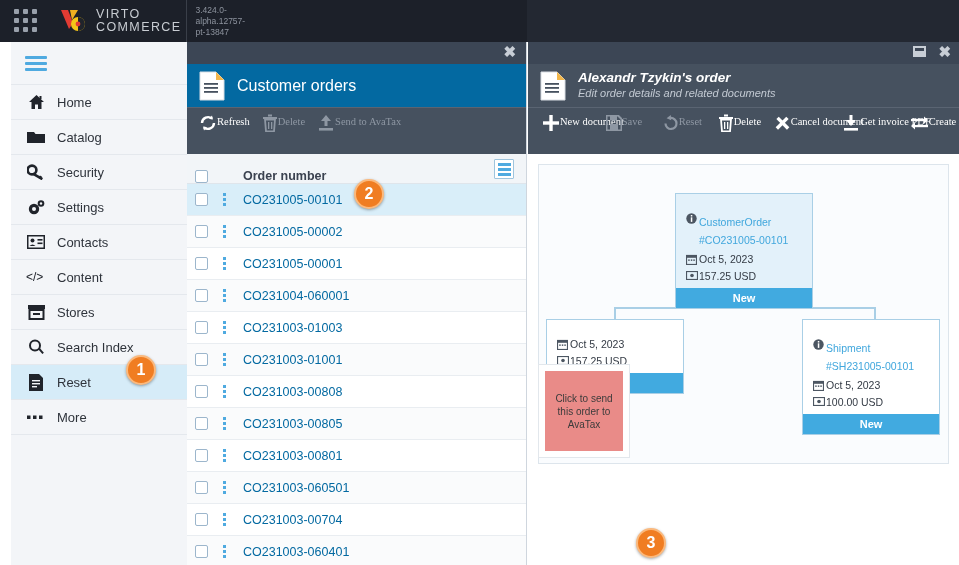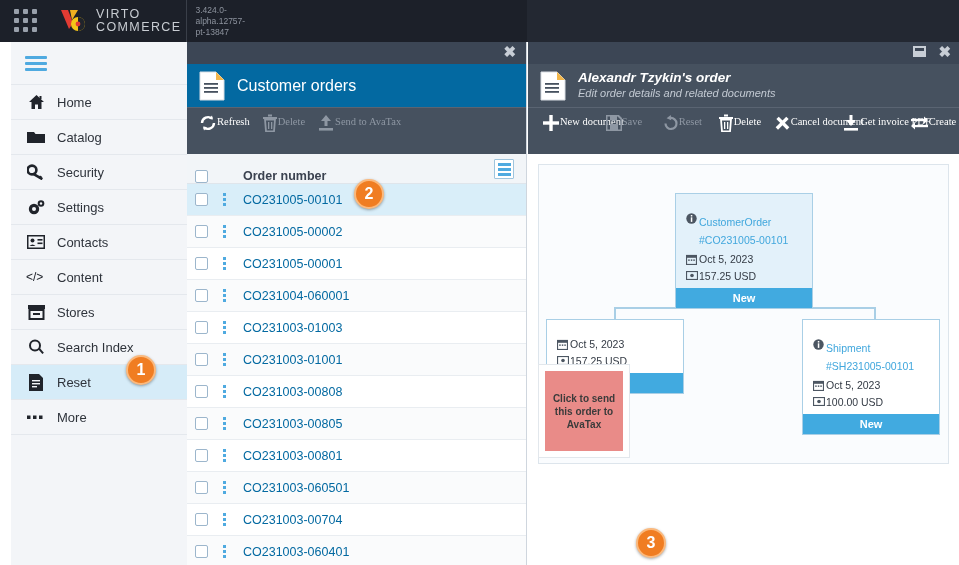--- a/index.html
+++ b/index.html
@@ -164,21 +164,21 @@
   .c-ico { width: 15px; flex: 0 0 15px; color: #4c5662; display:flex; align-items:flex-start; justify-content:center; padding-top:1px;}
   .c-link { color: #41a7dd; font-size: 10.5px; line-height: 12px; }
   .c-val { color: #333a44; font-size: 10.5px; line-height: 12px; }
   .card-status {
     background: #41aae0; color: #ffffff; font-size: 11px; font-weight: bold;
     text-align: center; padding: 4px 0; cursor: pointer;
   }
   .conn { position: absolute; background: #a9cfe6; }
   .avatax-box {
     position: absolute; left: 10px; top: 322px; width: 92px; height: 94px;
-    border: 1px solid #e2e7ec; background: #ffffff; padding: 6px; font-weight: bold;
+    border: 1px solid #e2e7ec; background: #ffffff; padding: 6px;
   }
   .avatax-tile {
     width: 100%; height: 100%; background: #e98b88; color: #3b3b3b;
     display: flex; align-items: center; justify-content: center; text-align: center;
     font-size: 10px; line-height: 13px; padding: 0 6px; cursor: pointer;
   }
 
   
   .callout {
     position: absolute; width: 30px; height: 30px; border-radius: 50%;

